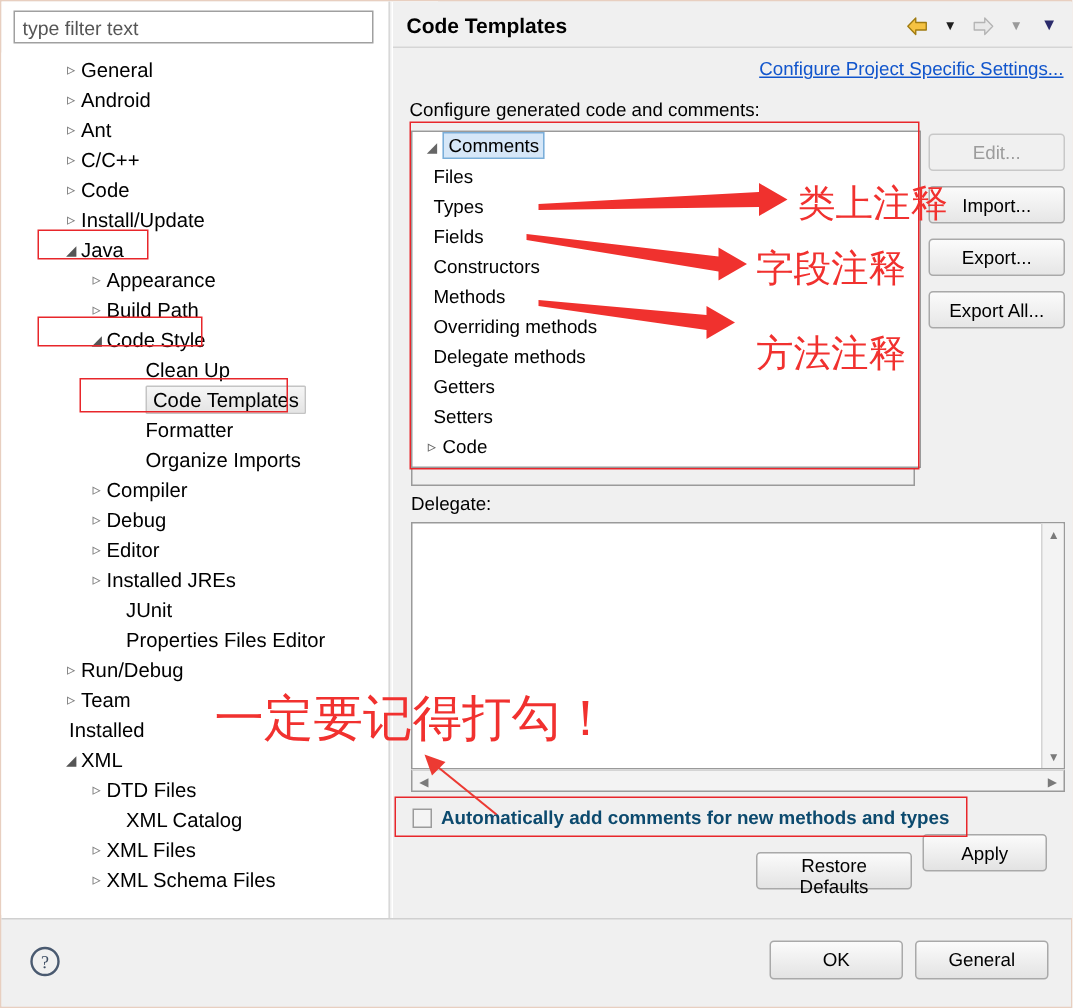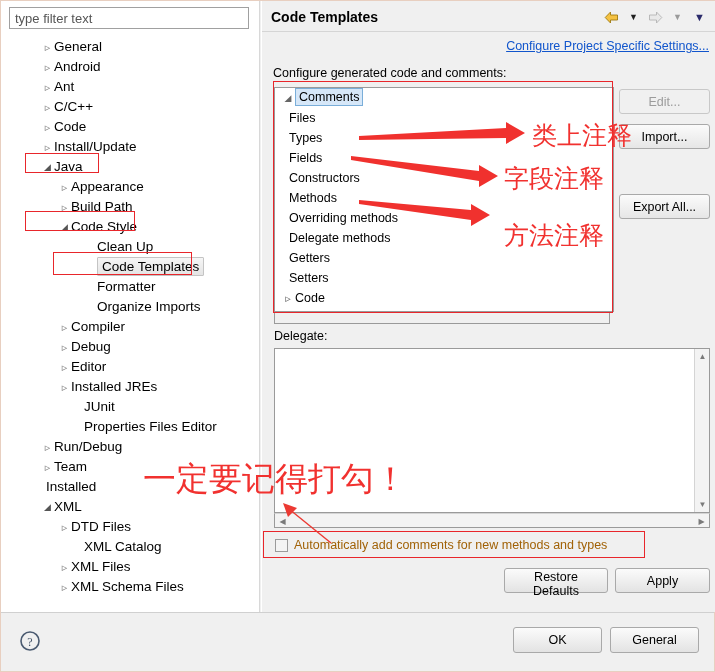--- a/index.html
+++ b/index.html
@@ -276,36 +276,37 @@
     cursor: pointer;
   }
   #auto-checkbox {
     width: 13px; height: 13px;
     background: #f4f4f4;
     border: 1px solid #9b9b9b;
     display: inline-block;
   }
   #auto-check-label {
     font-size: 12.5px;
-    color: #a16207;
+    color: #0c4a6e;
+    font-weight: bold;
   }
 
   .botbtn {
     position: absolute;
     height: 25px;
     font-size: 12.5px;
     font-family: "Liberation Sans", sans-serif;
     background: linear-gradient(#fbfbfb,#e3e3e3);
     border: 1px solid #a9a9a9;
     border-radius: 3px;
     color: #000;
     cursor: pointer;
   }
   #btn-restore { left: 242px; top: 567px; width: 104px; }
-  #btn-apply   { left: 353px; top: 567px; width: 95px; }
+  #btn-apply   { left: 353px; top: 555px; width: 83px; }
 
   
   #footer {
     position: absolute;
     left: 0; top: 611px;
     width: 713px; height: 59px;
     background: #f0f0f0;
     border-top: 1px solid #d0d0d0;
   }
   #help-icon {
@@ -428,20 +429,21 @@
         <div class="ct-row ct-l1"><span class="ctw"></span><span class="ctlabel">Overriding methods</span></div>
         <div class="ct-row ct-l1"><span class="ctw"></span><span class="ctlabel">Delegate methods</span></div>
         <div class="ct-row ct-l1"><span class="ctw"></span><span class="ctlabel">Getters</span></div>
         <div class="ct-row ct-l1"><span class="ctw"></span><span class="ctlabel">Setters</span></div>
         <div class="ct-row ct-l0"><span class="ctw collapsed"></span><span class="ctlabel">Code</span></div>
       </div>
     <div id="templates-hscroll"></div>
 
     <button class="sidebtn disabled" id="btn-edit">Edit...</button>
     <button class="sidebtn" id="btn-import">Import...</button>
+    <button class="sidebtn" id="btn-export">Export...</button>
     <button class="sidebtn" id="btn-exportall">Export All...</button>
 
     <div id="pattern-label">Delegate:</div>
 
     <div id="pattern-area">
       <div id="pattern-vscroll">
         <div class="scr-arrow up">▲</div>
         <div class="scr-arrow down">▼</div>
       </div>
     </div>

